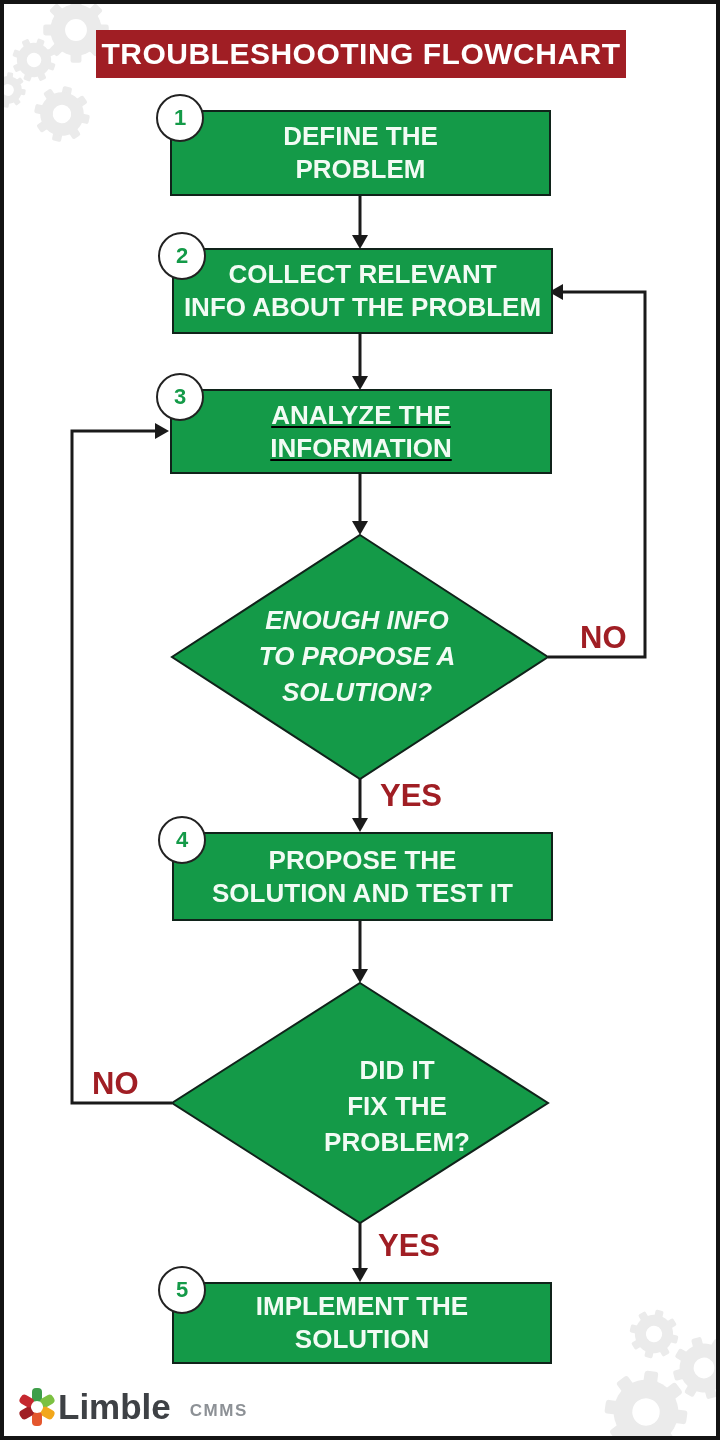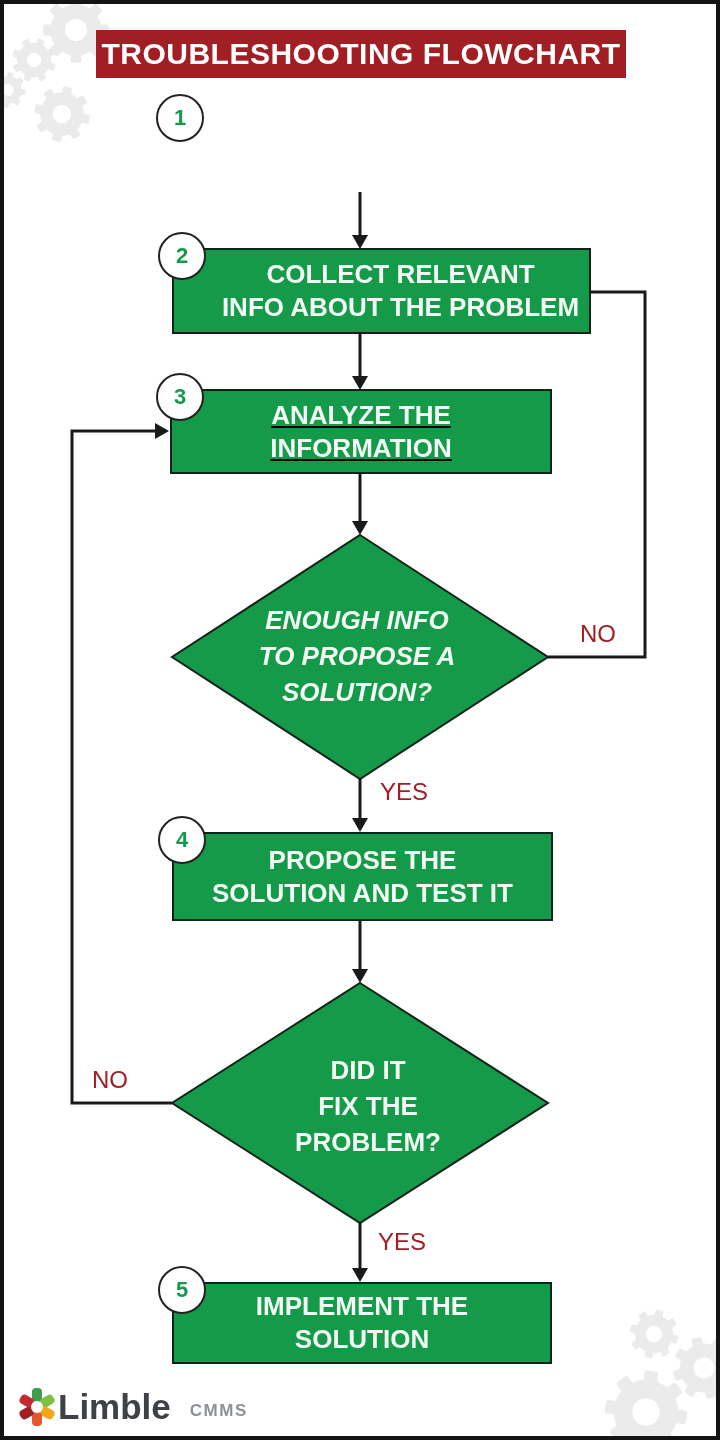--- a/index.html
+++ b/index.html
@@ -10,41 +10,41 @@
 
   .banner{position:absolute;left:92px;top:26px;width:530px;height:48px;background:var(--red,#A01E24);
           display:flex;align-items:center;justify-content:center;z-index:2;}
   .banner span{color:#ffffff;font-weight:bold;font-size:30px;letter-spacing:.5px;}
 
   .stepbox{position:absolute;background:var(--green,#149A48);border:2px solid #10231a;
            display:flex;align-items:center;justify-content:center;z-index:2;}
   .stepbox span{color:var(--text_on_green,#F2FBF4);font-weight:bold;font-size:26px;line-height:33px;
                 text-align:center;white-space:pre-line;}
   .b1{left:166px;top:106px;width:377px;height:82px;}
-  .b2{left:168px;top:244px;width:377px;height:82px;padding-left:38px;}
+  .b2{left:168px;top:244px;width:377px;height:82px;}
   .b3{left:166px;top:385px;width:378px;height:81px;text-decoration:underline;}
   .b4{left:168px;top:828px;width:377px;height:85px;}
   .b5{left:168px;top:1278px;width:376px;height:78px;}
 
   .numcircle{position:absolute;width:44px;height:44px;border-radius:50%;background:#fff;
              border:2.5px solid #222;display:flex;align-items:center;justify-content:center;z-index:3;}
   .numcircle span{color:var(--green,#149A48);font-weight:bold;font-size:22px;}
   .n1{left:152px;top:90px;}
   .n2{left:154px;top:228px;}
   .n3{left:152px;top:369px;}
   .n4{left:154px;top:812px;}
   .n5{left:154px;top:1262px;}
 
   .dtext{position:absolute;display:flex;align-items:center;justify-content:center;z-index:2;}
   .dtext span{color:var(--text_on_green,#F2FBF4);font-weight:bold;font-size:26px;line-height:36px;
               text-align:center;white-space:pre-line;}
   .d1t{left:223px;top:592px;width:260px;height:120px;font-style:italic;}
-  .d2t{left:254px;top:1042px;width:220px;height:120px;}
+  .d2t{left:246px;top:1042px;width:220px;height:120px;justify-content:flex-end;}
 
-  .branch{position:absolute;color:var(--red,#A01E24);font-weight:normal;font-size:24px;z-index:2;}
+  .branch{position:absolute;color:var(--red,#A01E24);font-weight:bold;font-size:31px;z-index:2;}
   .yes1{left:376px;top:774px;}
   .no1{left:576px;top:616px;}
   .yes2{left:374px;top:1224px;}
   .no2{left:88px;top:1062px;}
 
   .logo{position:absolute;left:12px;top:1380px;display:flex;align-items:flex-end;z-index:2;}
   .logo .brand{color:#3E4145;font-weight:bold;font-size:35px;line-height:38px;}
   .logo .suffix{color:#8D9196;font-weight:bold;font-size:17px;letter-spacing:1.5px;
                 line-height:30px;margin-left:19px;}
 </style>
@@ -108,20 +108,24 @@
       <polygon points="348,965 364,965 356,979"></polygon>
       <polygon points="151,419 151,435 165,427"></polygon>
       <polygon points="348,1264 364,1264 356,1278"></polygon>
     </g>
   </svg>
 
   <div class="banner">
     <span>TROUBLESHOOTING FLOWCHART</span>
   </div>
 
+  <div class="stepbox b1">
+    <span>DEFINE THE
+PROBLEM</span>
+  </div>
   <div class="stepbox b2">
     <span>COLLECT RELEVANT
 INFO ABOUT THE PROBLEM</span>
   </div>
   <div class="stepbox b3">
     <span>ANALYZE THE
 INFORMATION</span>
   </div>
   <div class="stepbox b4">
     <span>PROPOSE THE

